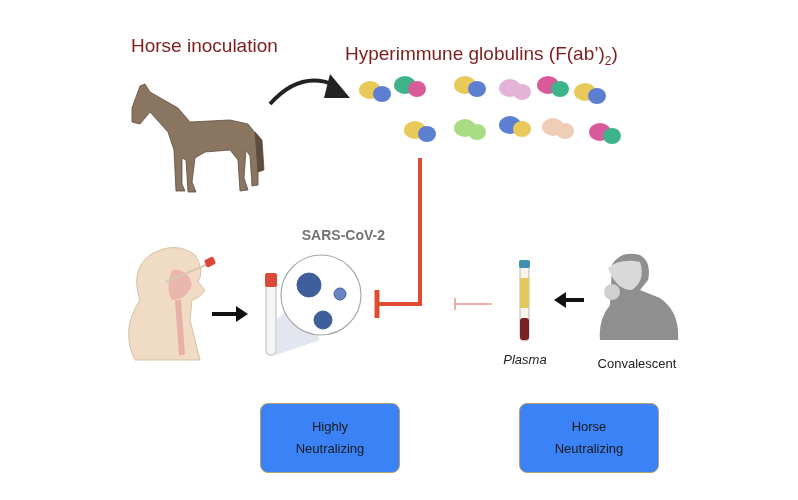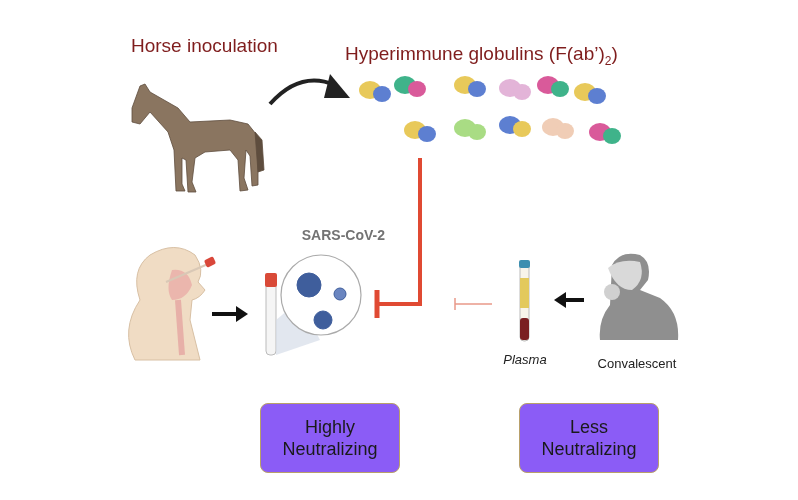--- a/index.html
+++ b/index.html
@@ -1,21 +1,21 @@
 <!DOCTYPE html>
 <html><head>
 <meta charset="utf-8">
 <style>
   html,body{margin:0;padding:0;background:#fff;}
   body{width:798px;height:500px;position:relative;overflow:hidden;font-family:"Liberation Sans",sans-serif;}
   .abs{position:absolute;}
   .title{font-size:19px;color:#7f1d1d;white-space:nowrap;text-align:right;}
   .label{font-size:13px;color:#222;text-align:center;line-height:16px;}
   .virus-title{font-size:14px;font-weight:bold;color:#737373;text-align:right;line-height:17px;}
-  .box{background:#8b5cf6;border:1px solid #b8a06a;border-radius:8px;display:flex;align-items:center;justify-content:center;text-align:center;font-size:18px;line-height:22px;color:#1a1a1a;}
+  .box{background:#3b82f6;border:1px solid #b8a06a;border-radius:8px;display:flex;align-items:center;justify-content:center;text-align:center;font-size:13px;line-height:22px;color:#1a1a1a;}
   svg{position:absolute;left:0;top:0;}
 </style>
 </head>
 <body>
 
 <svg width="798" height="500" viewBox="0 0 798 500">
 
   <g fill="#8a7560" stroke="#5e4d3e" stroke-width="0.8">
     <path d="M132,108 L140,86 L145,84 L150,92 L178,108 L190,122 L230,120 L248,124 L256,134 L258,150 L258,185 L252,186 L250,156 L246,150 L244,178 L248,190 L240,191 L238,160 L230,150 L205,152 L195,158 L192,182 L196,192 L188,192 L186,160 L182,158 L182,184 L185,191 L176,191 L174,150 L168,132 L150,112 L140,124 L132,122 Z"></path>
     <path d="M255,132 L262,140 L264,170 L258,172 Z" fill="#5e4d3e"></path>
@@ -145,16 +145,16 @@
 </div>
 
 <div class="abs box" style="left:260px;top:403px;width:138px;height:68px;">
   <div>
       <div>Highly</div>
       <div>Neutralizing</div>
     </div>
 </div>
 <div class="abs box" style="left:519px;top:403px;width:138px;height:68px;">
   <div>
-      <div>Less</div>
+      <div>Horse</div>
       <div>Neutralizing</div>
     </div>
 </div>
 
 </body></html>

